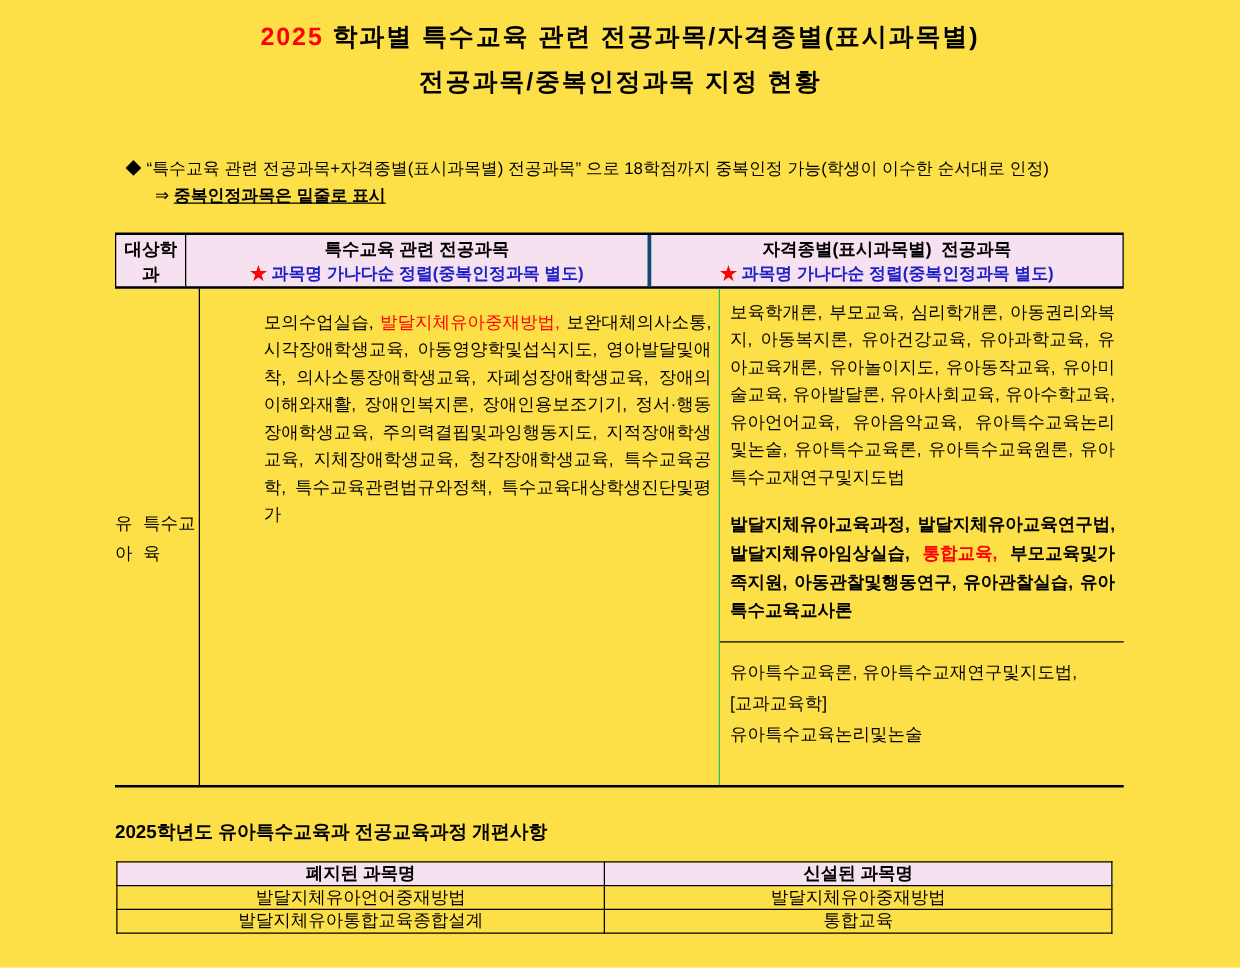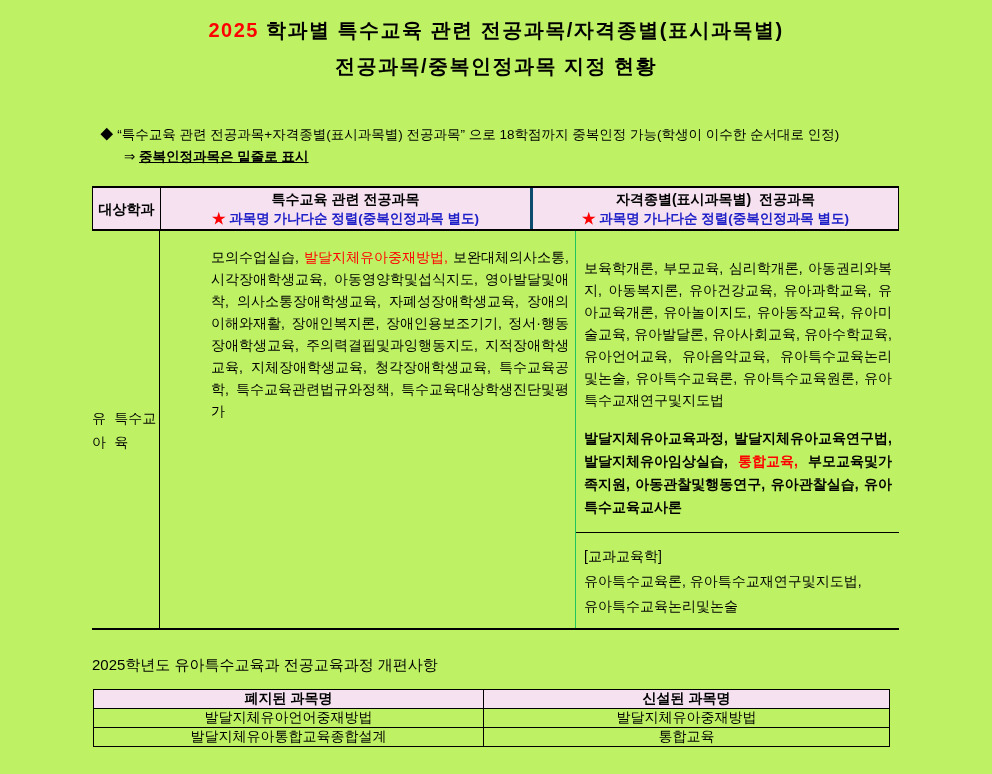--- a/index.html
+++ b/index.html
@@ -1,57 +1,57 @@
 <!DOCTYPE html>
 <html><head>
 <meta charset="utf-8">
 <style>
   * { margin:0; padding:0; box-sizing:border-box; }
   body { background:#ffffff; font-family:"Liberation Sans", sans-serif; color:#000; }
-  .page { width:992px; height:774px; background:#bef264; overflow:hidden; padding-top:16px; }
+  .page { width:992px; height:774px; background:#fde047; overflow:hidden; padding-top:16px; }
 
   
   .title-wrap { text-align:center; }
   .title-line { font-size:20px; font-weight:bold; letter-spacing:1.5px; line-height:28px; }
   .title-line2 { margin-top:8px; }
   .red { color:#FF0000; }
 
   
   .note { margin:44px 0 0 100px; font-size:13.5px; line-height:22px; }
   .note-line2 { margin-left:24px; }
   .note-emphasis { font-weight:bold; text-decoration:underline; }
 
   
   .main-table { margin:18px 0 0 92px; width:807px; }
   .mt-header { display:flex; height:45px; background:#F5E1F0;
                border-top:2px solid #000; border-bottom:2px solid #000;
                border-left:1px solid #000; border-right:1px solid #000; }
   .mt-hcell { display:flex; flex-direction:column; justify-content:center; align-items:center;
               text-align:center; font-weight:bold; font-size:14px; line-height:20px; }
-  .mt-hcol1 { width:68px; border-right:1px solid #000; }
+  .mt-hcol1 { width:56px; border-right:1px solid #000; }
   .mt-hcol2 { width:372px; border-right:3px solid #0c4a6e; }
   .mt-hcol3 { flex:1; }
   .h-sub { font-size:13.5px; }
   .h-star { color:#FF0000; }
   .h-blue { color:#2020C8; }
   .pre { white-space:pre-wrap; }
 
   .mt-body { display:flex; height:399px; border-bottom:2px solid #000; }
   .mt-bcol1 { width:68px; border-right:1px solid #000; display:flex; 
               justify-content:center; align-items:center; font-size:14px; line-height:24px; }
   .mt-bcol2 { width:372px; border-right:1px solid #22c55e; padding:15px 6px 6px 7px;margin-left:44px; }
-  .mt-bcol3 { flex:1; padding:26px 7px 6px 8px; }
+  .mt-bcol3 { flex:1; padding:7px 7px 6px 8px; }
   .course-text { font-size:14px; line-height:22px; text-align:justify; word-break:break-all; }
   .underlined-block { margin-top:16px; font-weight:bold; 
                       font-size:14px; line-height:23px; text-align:justify; word-break:break-all; }
   .col3-sep { border:none; border-top:1px solid #000; margin:13px -7px 11px -8px; }
   .pedagogy { font-size:14px; line-height:25px; }
 
   
-  .rev-heading { margin:26px 16px 0 92px; font-size:15px; font-weight:normal; }
+  .rev-heading { margin:26px 16px 0 92px; font-size:15px; font-weight:bold; }
   .rev-table { margin:14px 0 0 93px; width:797px; border-collapse:collapse; }
   .rev-table td { border:1px solid #000; text-align:center; font-size:14px; height:19px; padding:0 0; }
   .rev-table .rev-th { background:#F5E1F0; font-weight:bold; }
   .rev-col-left { width:49%; }
   .rev-col-right { width:51%; }
 </style>
 </head>
 <body>
 
 <div class="page">
@@ -85,22 +85,22 @@
         <div>특수교육</div>
       </div>
       <div class="mt-bcol2">
         <div class="course-text"><span>모의수업실습, </span><span class="red">발달지체유아중재방법,</span><span> 보완대체의사소통, 시각장애학생교육, 아동영양학및섭식지도, 영아발달및애착, 의사소통장애학생교육, 자폐성장애학생교육, 장애의이해와재활, 장애인복지론, 장애인용보조기기, 정서·행동장애학생교육, 주의력결핍및과잉행동지도, 지적장애학생교육, 지체장애학생교육, 청각장애학생교육, 특수교육공학, 특수교육관련법규와정책, 특수교육대상학생진단및평가</span></div>
       </div>
       <div class="mt-bcol3">
         <div class="course-text">보육학개론, 부모교육, 심리학개론, 아동권리와복지, 아동복지론, 유아건강교육, 유아과학교육, 유아교육개론, 유아놀이지도, 유아동작교육, 유아미술교육, 유아발달론, 유아사회교육, 유아수학교육, 유아언어교육, 유아음악교육, 유아특수교육논리및논술, 유아특수교육론, 유아특수교육원론, 유아특수교재연구및지도법</div>
         <div class="underlined-block"><span>발달지체유아교육과정, 발달지체유아교육연구법, 발달지체유아임상실습, </span><span class="red">통합교육,</span><span> 부모교육및가족지원, 아동관찰및행동연구, 유아관찰실습, 유아특수교육교사론</span></div>
         <hr class="col3-sep">
         <div class="pedagogy">
+          <div>유아특수교육론, 유아특수교재연구및지도법,</div>
           <div>[교과교육학]</div>
-          <div>유아특수교육론, 유아특수교재연구및지도법,</div>
           <div>유아특수교육논리및논술</div>
         </div>
       </div>
     </div>
   </div>
 
   <div class="rev-heading">2025학년도 유아특수교육과 전공교육과정 개편사항</div>
   <table class="rev-table">
     <tbody>
       <tr>

